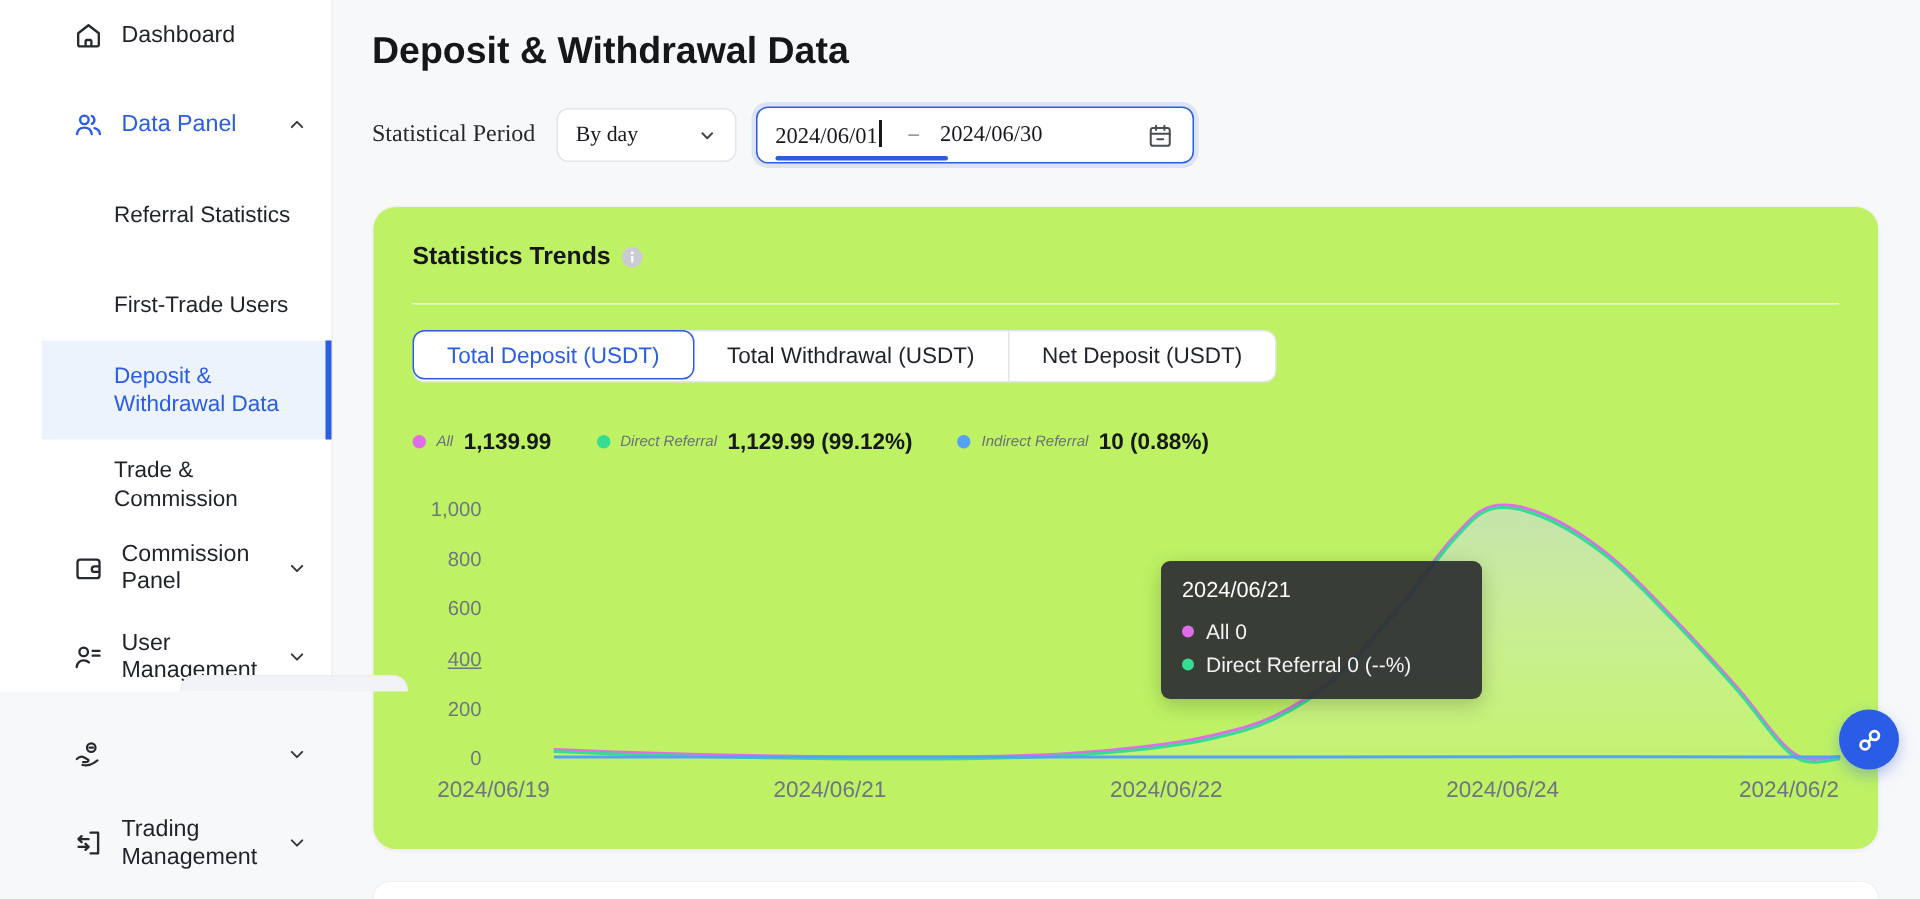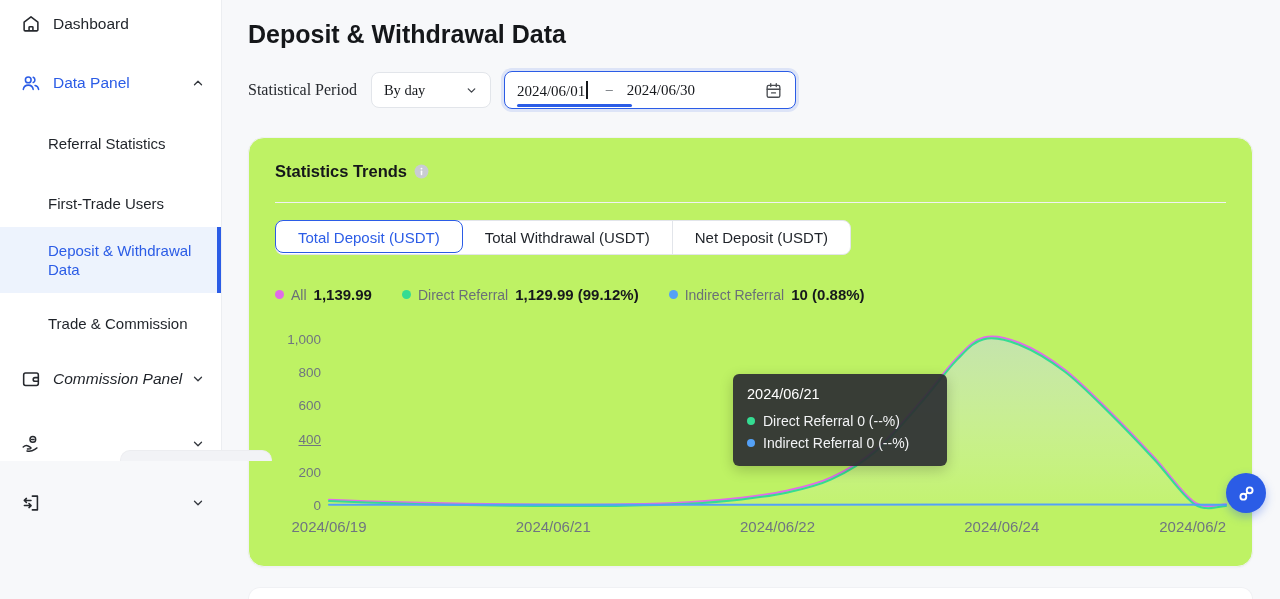--- a/index.html
+++ b/index.html
@@ -1,39 +1,39 @@
 <!DOCTYPE html>
 <html><head>
 <meta charset="utf-8">
 <style>
   * { margin:0; padding:0; box-sizing:border-box; }
   html,body { width:1280px; height:599px; overflow:hidden; background:#F7F8FA;
     font-family:"Liberation Sans", sans-serif; color:#1F2329; }
 
   
   .sidebar { position:absolute; left:0; top:0; width:222px; height:461px;
-    background:#fff; border-right:1px solid #ECEEF1; z-index:2; }
+    background:#fff; border-right:1px solid #ECEEF1; z-index:2;padding-left:28px; }
   .nav { padding-top:0; }
   .nav-item { display:flex; align-items:center; padding:0 16px 0 20px;
     font-size:15.5px; cursor:pointer; position:relative; }
   .nav-item .ic { width:22px; height:22px; margin-right:11px; flex:0 0 22px; color:#26292E; }
   .nav-item .ic svg { width:22px; height:22px; display:block; }
   .nav-item .chev { margin-left:auto; color:#33373D; width:14px; height:14px; }
   .nav-item .chev svg { width:14px; height:14px; display:block; }
   .nav-sub { padding-left:48px; font-size:15px; line-height:19px; }
   .it-dashboard { height:48px; }
   .it-datapanel { margin-top:11px; height:48px; color:#2B5CE6; }
   .it-datapanel .ic { color:#2B5CE6; }
   .it-referral { margin-top:16px; height:40px; }
   .it-firsttrade { margin-top:20px; height:40px; }
   .it-dwdata { margin-top:4px; height:66px; background:#EDF3FD; color:#2B5CE6; }
   .it-dwdata::after { content:""; position:absolute; right:0; top:0; bottom:0;
     width:4px; background:#2B5CE6; }
   .it-tradecomm { margin-top:10px; height:40px; }
-  .it-commpanel { margin-top:16px; height:40px;font-style:italic; }
+  .it-commpanel { margin-top:16px; height:40px; }
   .it-usermgmt { margin-top:19px; height:40px; }
   .it-dwmgmt { margin-top:12px; height:66px; line-height:19px; }
   .it-trademgmt { margin-top:2px; height:48px; line-height:19px; }
   .sidebar-stub { position:absolute; left:120px; bottom:0; width:152px; height:11px;
     background:#F2F3F6; border:1px solid #ECEDF0; border-bottom:none;
     border-radius:10px 10px 0 0; z-index:3; }
 
   
   .main { position:absolute; left:222px; top:0; right:0; bottom:0; padding:0 27px 0 26px; }
   .page-title { margin-top:20px; font-size:25px; font-weight:700; color:#15171A; }
@@ -70,24 +70,24 @@
   .tab { height:33px; line-height:33px; padding:0 22px; font-size:15px; color:#1F2329;
     cursor:pointer; white-space:nowrap; }
   .tab + .tab { border-left:1px solid #E2E5EA; }
   .tab.active { border:1px solid #2B5CE6; border-radius:8px; color:#2B5CE6;
     margin:-1px; position:relative; z-index:1; }
   .tab.active + .tab { border-left-color:transparent; }
 
   .legend { margin-top:31px; display:flex; align-items:center; gap:30px; }
   .legend-item { display:flex; align-items:center; }
   .dot { width:9px; height:9px; border-radius:50%; flex:0 0 9px; }
-  .legend-name { font-size:14px; color:#6A7077; margin:0 7px 0 7px; }
+  .legend-name { font-size:10px; color:#6A7077; margin:0 7px 0 7px;font-style:italic; }
   .legend-value { font-size:15px; font-weight:700; color:#16181C; }
 
-  .chart-area { margin-top:37px; display:flex; }
+  .chart-area { margin-top:37px; display:flex;gap:41px; }
   .y-axis { width:46px; margin-right:8px; position:relative; height:172px;
     font-size:13.5px; color:#6F7580; }
   .y-tick { position:absolute; right:0; width:46px; text-align:right; }
   .y-tick:nth-child(1){ top:-8px; } .y-tick:nth-child(2){ top:25px; }
   .y-tick:nth-child(3){ top:58px; } .y-tick:nth-child(4){ top:92px;text-decoration:underline; }
   .y-tick:nth-child(5){ top:125px; } .y-tick:nth-child(6){ top:158px; }
   .plot { flex:1; position:relative; height:172px; }
   .plot svg.trend { position:absolute; inset:0; width:100%; height:172px; overflow:visible; }
 
   .tooltip { position:absolute; left:404px; top:34px; width:214px; z-index:4;
@@ -166,20 +166,35 @@
           </svg>
       </span>
       <span>Commission Panel</span>
       <span class="chev">
         <svg viewBox="0 0 24 24" fill="none" stroke="currentColor" stroke-width="2.2" stroke-linecap="round" stroke-linejoin="round">
             <path d="M6 9l6 6 6-6"></path>
           </svg>
       </span>
     </div>
 
+    <div class="nav-item it-usermgmt">
+      <span class="ic">
+        <svg viewBox="0 0 24 24" fill="none" stroke="currentColor" stroke-width="1.7" stroke-linecap="round" stroke-linejoin="round">
+            <circle cx="8.5" cy="8.3" r="3.1"></circle>
+            <path d="M3.4 19.3c.5-3.2 2.6-4.9 5.1-4.9 1.5 0 2.8.5 3.8 1.5"></path>
+            <path d="M15 7.5h5M15 11h5"></path>
+          </svg>
+      </span>
+      <span>User Management</span>
+      <span class="chev">
+        <svg viewBox="0 0 24 24" fill="none" stroke="currentColor" stroke-width="2.2" stroke-linecap="round" stroke-linejoin="round">
+            <path d="M6 9l6 6 6-6"></path>
+          </svg>
+      </span>
+    </div>
 
     <div class="nav-item it-dwmgmt">
       <span class="ic">
         <svg viewBox="0 0 24 24" fill="none" stroke="currentColor" stroke-width="1.6" stroke-linecap="round" stroke-linejoin="round">
             <circle cx="14" cy="7" r="3.1"></circle>
             <path d="M12.7 7h2.6"></path>
             <path d="M3.5 15.3c1.8-1.7 3.6-2.2 5.4-1.1l2.6 1.4c.8.5.6 1.6-.4 1.7l-3 .2"></path>
             <path d="M7.6 19.6c3 .8 5.6.3 8.6-1.7l2.3-1.6"></path>
           </svg>
       </span>
@@ -191,20 +206,21 @@
     </div>
 
     <div class="nav-item it-trademgmt">
       <span class="ic">
         <svg viewBox="0 0 24 24" fill="none" stroke="currentColor" stroke-width="1.7" stroke-linecap="round" stroke-linejoin="round">
             <path d="M13.5 4.5H19v15h-5.5"></path>
             <path d="M12 9.2H4.8M7 7l-2.3 2.2L7 11.4"></path>
             <path d="M4.8 14.8H12M9.8 12.6l2.3 2.2-2.3 2.2"></path>
           </svg>
       </span>
+      <span>Trading Management</span>
       <span class="chev">
         <svg viewBox="0 0 24 24" fill="none" stroke="currentColor" stroke-width="2.2" stroke-linecap="round" stroke-linejoin="round">
             <path d="M6 9l6 6 6-6"></path>
           </svg>
       </span>
     </div>
   </div>
   <div class="sidebar-stub"></div>
 </nav>
 
@@ -292,26 +308,26 @@
             </linearGradient>
           </defs>
         <path d="M0.0,161.0C9.0,161.4 34.5,162.4 54.0,163.0C73.5,163.6 96.0,164.2 117.0,164.7C138.0,165.1 160.5,165.4 180.0,165.7C199.5,165.9 214.5,166.0 234.0,166.0C253.5,166.0 276.0,166.1 297.0,165.7C318.0,165.3 340.5,164.7 360.0,163.7C379.5,162.6 397.5,161.2 414.0,159.4C430.5,157.5 444.0,156.0 459.0,152.7C474.0,149.4 489.0,146.4 504.0,139.4C519.0,132.5 534.0,123.9 549.0,111.2C564.0,98.5 580.5,78.3 594.0,63.1C607.5,47.9 619.5,30.6 630.0,19.9C640.5,9.3 646.5,1.7 657.0,-0.8C667.5,-3.3 679.5,-0.4 693.0,5.0C706.5,10.4 723.0,20.2 738.0,31.5C753.0,42.9 768.0,58.4 783.0,73.0C798.0,87.7 813.8,104.3 828.0,119.5C842.3,134.7 856.5,156.6 868.5,164.3C880.5,172.1 894.8,165.7 900.0,166.0L900,166L0,166Z" fill="url(#areaGrad)"></path>
             <path d="M0.0,159.7C9.0,160.0 34.5,161.1 54.0,161.7C73.5,162.3 96.0,162.9 117.0,163.3C138.0,163.8 160.5,164.1 180.0,164.3C199.5,164.6 214.5,164.7 234.0,164.7C253.5,164.7 276.0,164.7 297.0,164.3C318.0,164.0 340.5,163.5 360.0,162.3C379.5,161.2 397.5,159.6 414.0,157.7C430.5,155.8 444.0,154.1 459.0,150.7C474.0,147.4 489.0,144.4 504.0,137.4C519.0,130.5 534.0,122.0 549.0,109.2C564.0,96.5 580.5,76.3 594.0,61.1C607.5,45.9 619.5,28.5 630.0,17.9C640.5,7.3 646.5,-0.0 657.0,-2.5C667.5,-5.0 679.5,-2.4 693.0,3.0C706.5,8.3 723.0,18.2 738.0,29.5C753.0,40.9 768.0,56.4 783.0,71.0C798.0,85.7 813.8,102.3 828.0,117.5C842.3,132.7 856.5,154.5 868.5,162.3C880.5,170.2 894.8,164.0 900.0,164.3" fill="none" stroke="#E06CE8" stroke-width="2" stroke-linecap="round"></path>
             <path d="M0.0,161.0C9.0,161.4 34.5,162.4 54.0,163.0C73.5,163.6 96.0,164.2 117.0,164.7C138.0,165.1 160.5,165.4 180.0,165.7C199.5,165.9 214.5,166.0 234.0,166.0C253.5,166.0 276.0,166.1 297.0,165.7C318.0,165.3 340.5,164.7 360.0,163.7C379.5,162.6 397.5,161.2 414.0,159.4C430.5,157.5 444.0,156.0 459.0,152.7C474.0,149.4 489.0,146.4 504.0,139.4C519.0,132.5 534.0,123.9 549.0,111.2C564.0,98.5 580.5,78.3 594.0,63.1C607.5,47.9 619.5,30.6 630.0,19.9C640.5,9.3 646.5,1.7 657.0,-0.8C667.5,-3.3 679.5,-0.4 693.0,5.0C706.5,10.4 723.0,20.2 738.0,31.5C753.0,42.9 768.0,58.4 783.0,73.0C798.0,87.7 813.8,104.3 828.0,119.5C842.3,134.7 856.5,156.6 868.5,164.3C880.5,172.1 894.8,165.7 900.0,166.0" fill="none" stroke="#35DC92" stroke-width="2" stroke-linecap="round"></path>
             <path d="M0.0,164.7C37.5,164.7 150.0,164.7 225.0,164.7C300.0,164.7 375.0,164.7 450.0,164.7C525.0,164.6 600.0,164.5 675.0,164.5C750.0,164.5 862.5,164.6 900.0,164.7" fill="none" stroke="#54A1F6" stroke-width="2" stroke-linecap="round"></path>
           </svg>
         <div class="tooltip">
           <div class="tooltip-title">2024/06/21</div>
           <div class="tt-row">
+            <span class="tt-dot" style="background: rgb(224, 108, 232);"></span>
+            <span class="tt-text">All 0</span>
+          </div>
+          <div class="tt-row">
             <span class="tt-dot" style="background: rgb(53, 220, 146);"></span>
             <span class="tt-text">Direct Referral 0 (--%)</span>
-          </div>
-          <div class="tt-row">
-            <span class="tt-dot" style="background: rgb(84, 161, 246);"></span>
-            <span class="tt-text">Indirect Referral 0 (--%)</span>
           </div>
         </div>
       </div>
     </div>
 
     <div class="x-axis">
       <span class="x-tick">2024/06/19</span>
       <span class="x-tick">2024/06/21</span>
       <span class="x-tick">2024/06/22</span>
       <span class="x-tick">2024/06/24</span>

